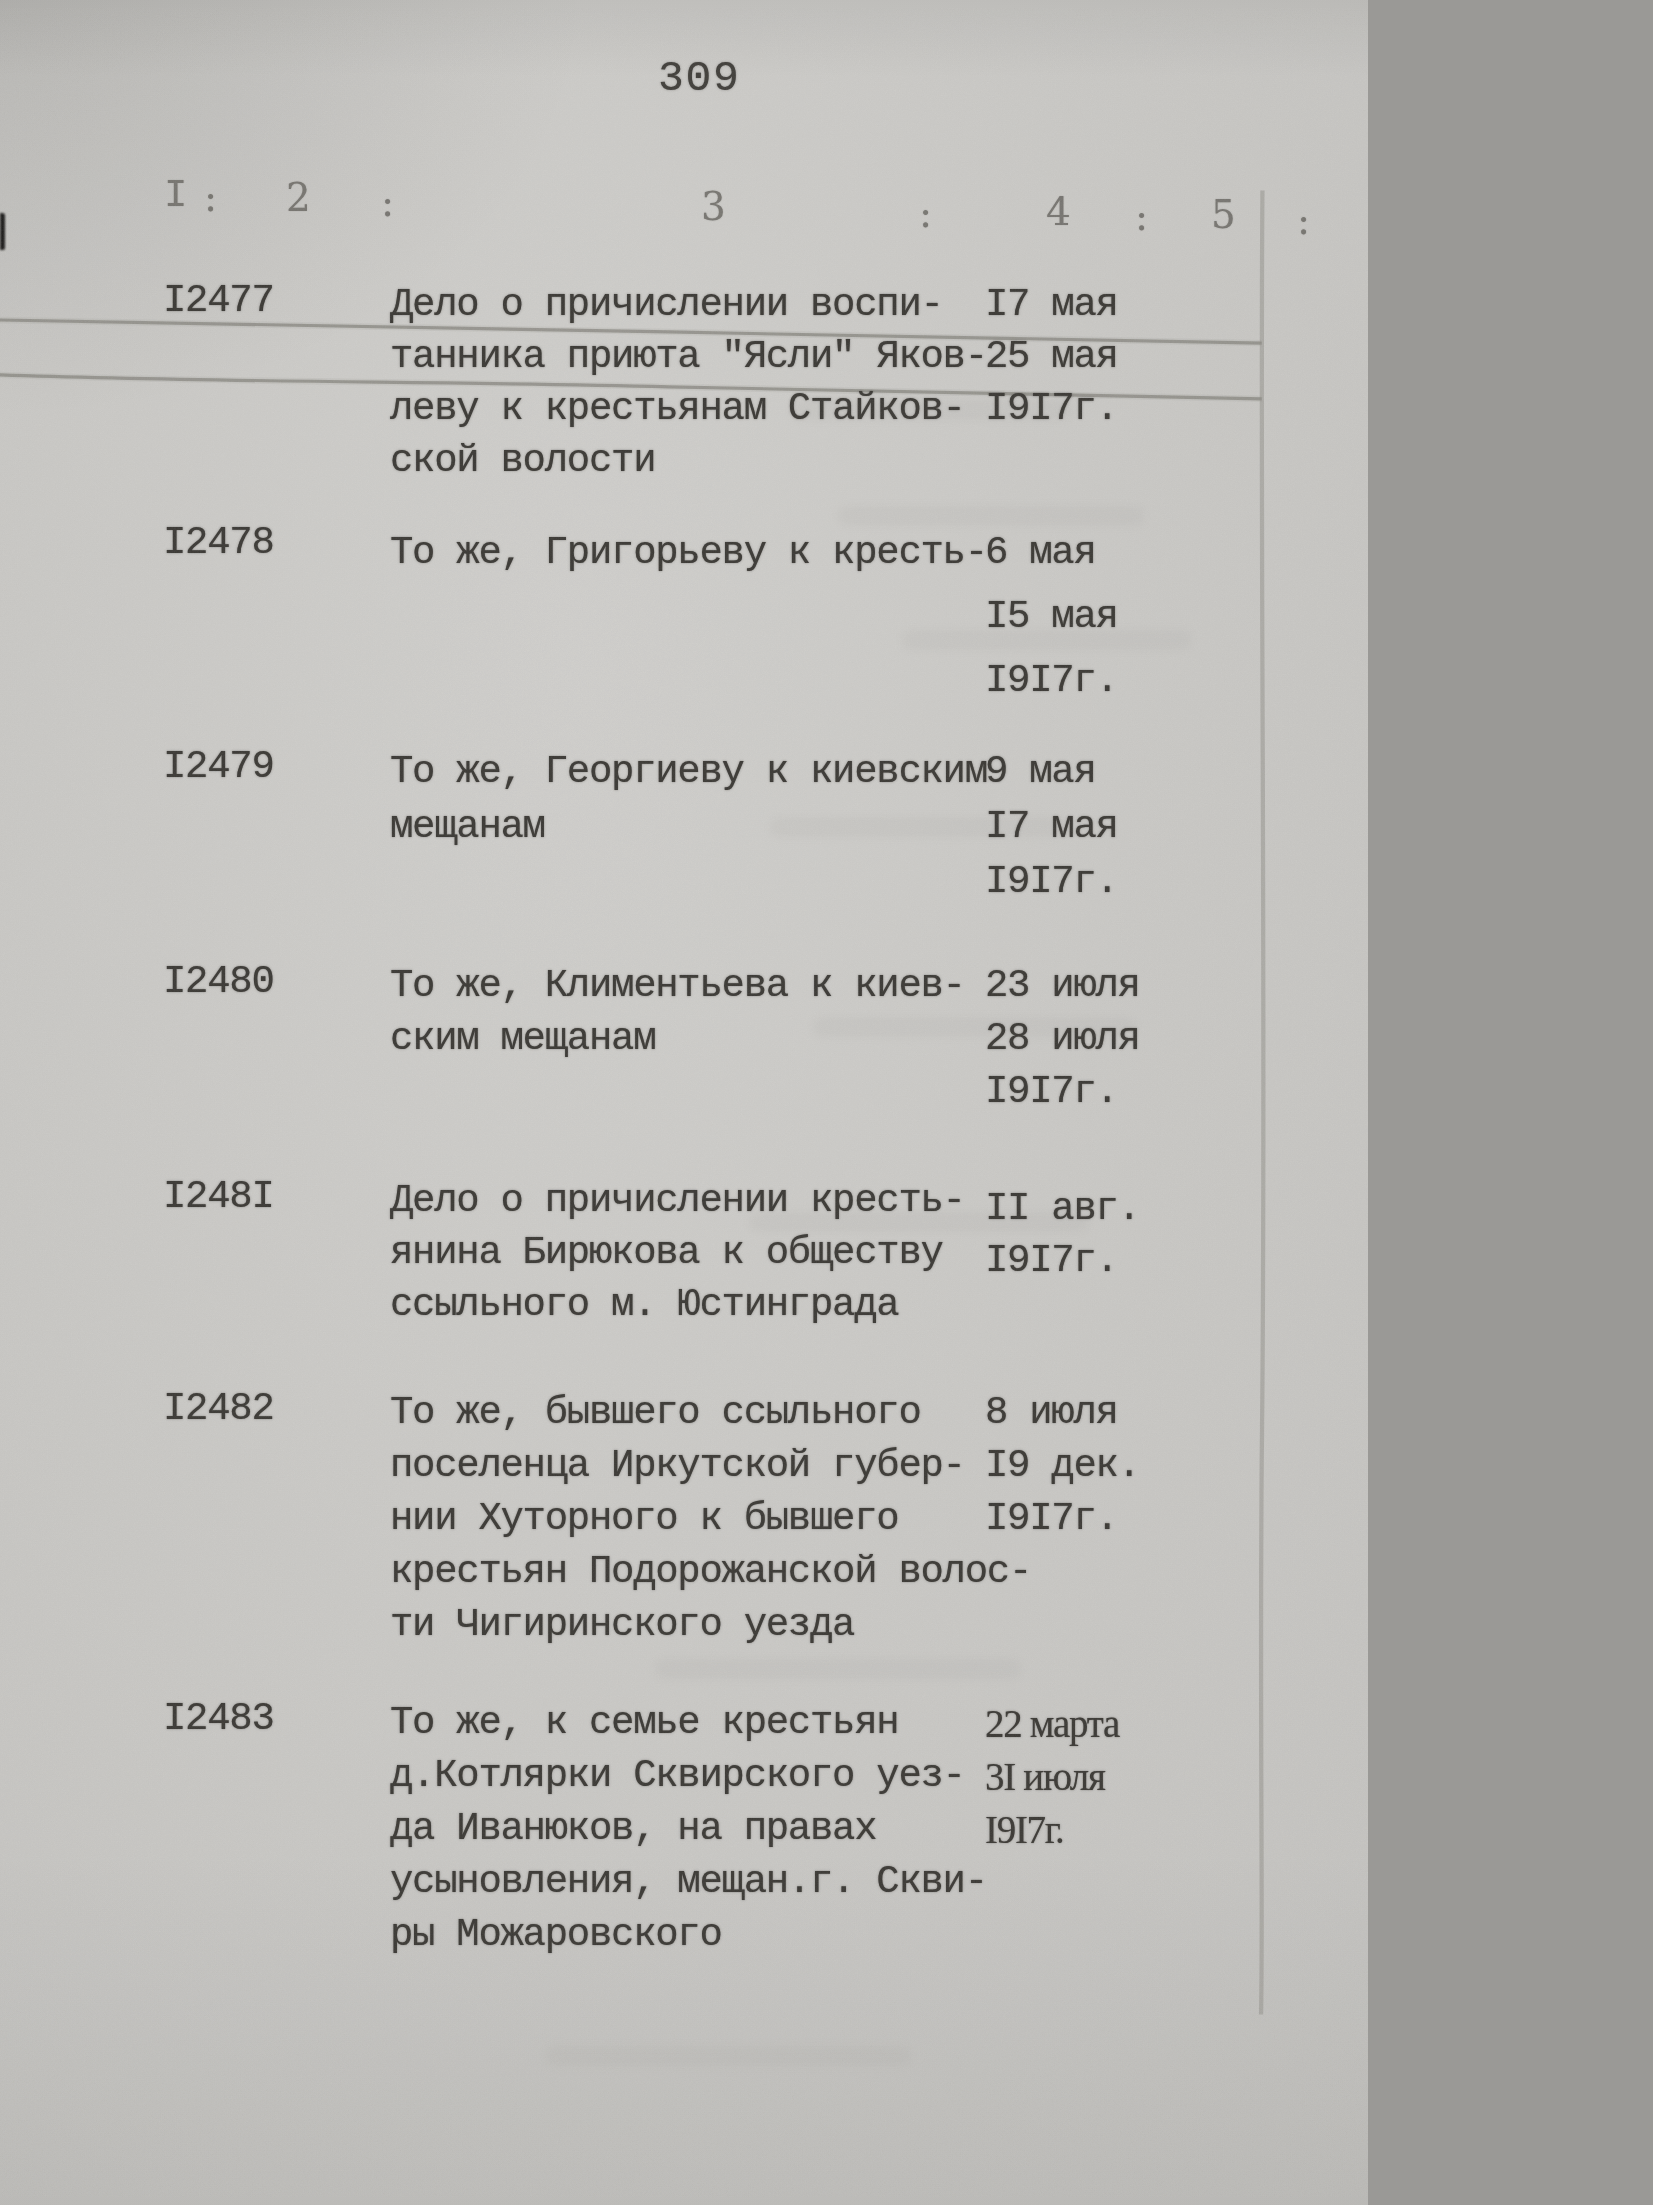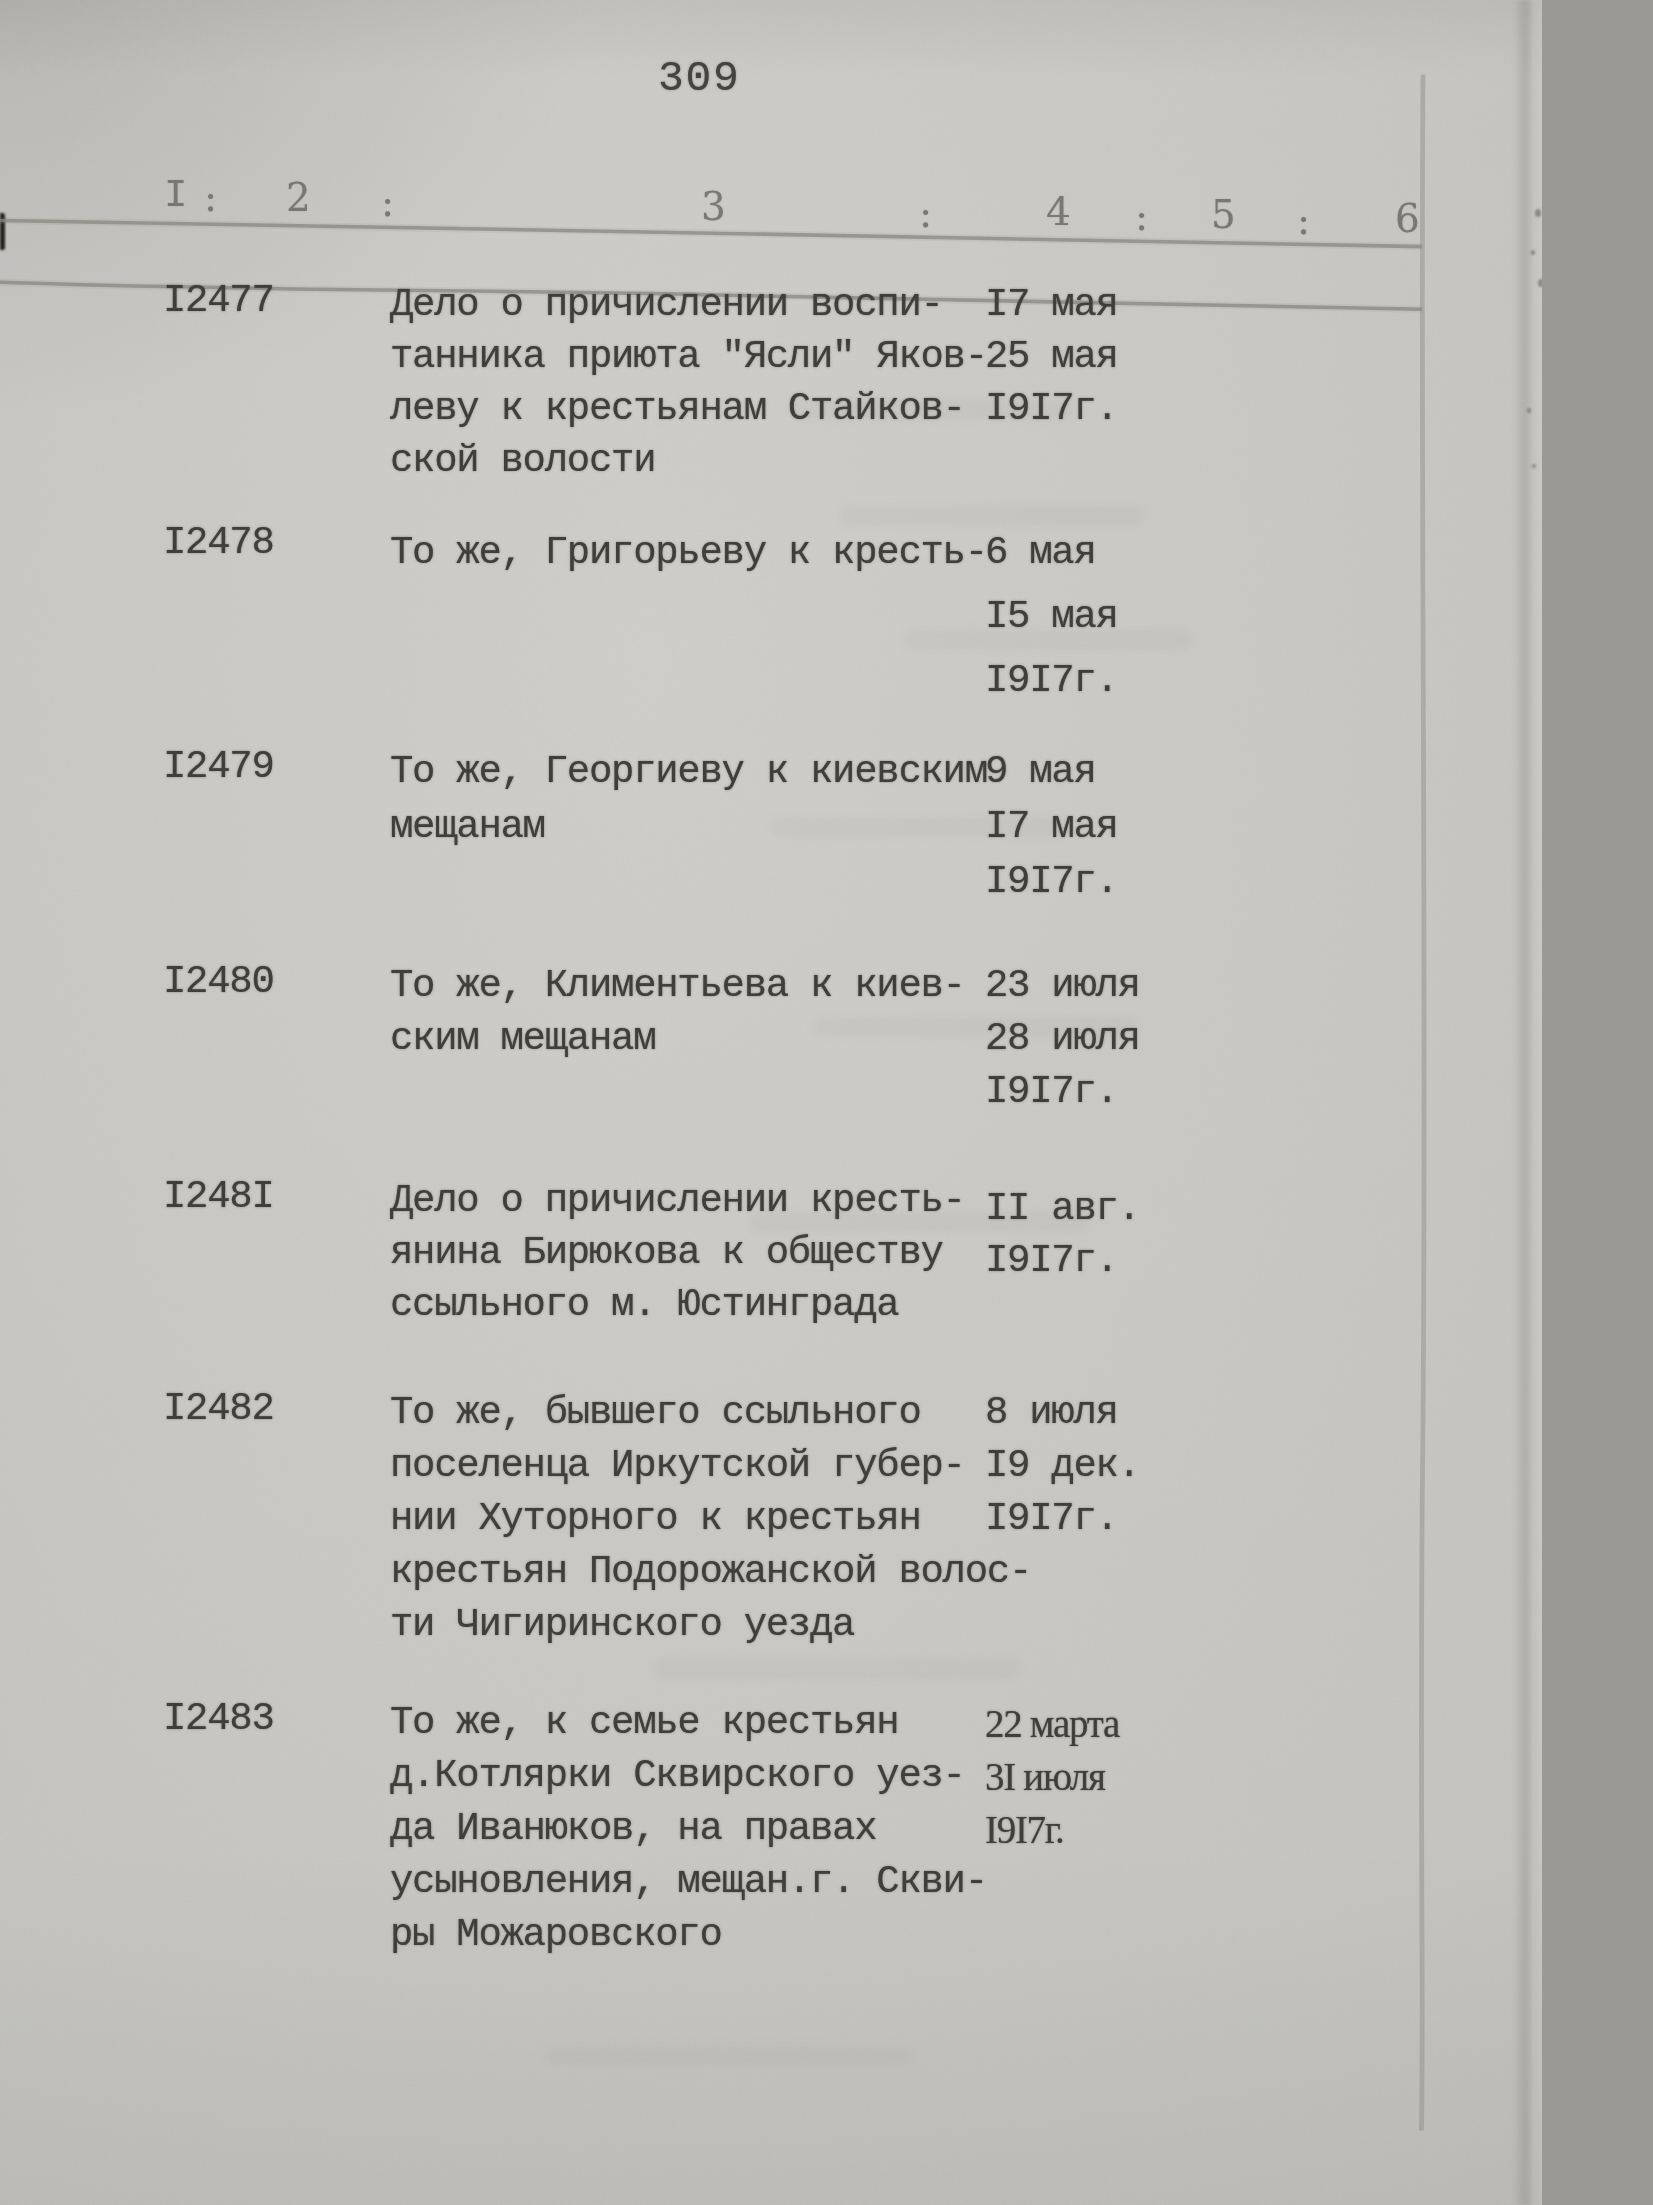--- a/index.html
+++ b/index.html
@@ -1,18 +1,18 @@
 <!DOCTYPE html>
 <html style="font-size:13.6px"><head>
 <meta charset="utf-8">
 <style>
   html,body{margin:0;padding:0;background:#9a9996;}
   .page{
     position:relative;
-    width:1542px;height:2205px;
+    width:1368px;height:2205px;
     overflow:hidden;
     background:
       radial-gradient(ellipse at 42% 30%, #cfcecb 0%, #c9c8c5 48%, #c3c2bf 100%);
     font-family:"Liberation Mono","DejaVu Sans Mono",monospace;
   }
   
   .shade-topleft{position:absolute;left:0;top:0;width:596px;height:425px;
     background:radial-gradient(ellipse at 0% 0%, rgba(40,40,38,.10), rgba(40,40,38,0) 70%);pointer-events:none;}
   .shade-bottom{position:absolute;left:0;bottom:0;width:100%;height:357px;
     background:linear-gradient(0deg, rgba(60,60,56,.07), rgba(60,60,56,0));pointer-events:none;}
@@ -176,21 +176,21 @@
         <div>II авг.</div>
         <div>I9I7г.</div>
       </div>
   </div>
 
   <div class="entry" style="top:1387px;">
     <div class="entry-id">I2482</div>
     <div class="entry-desc" style="line-height:53px;">
         <div>То же, бывшего ссыльного</div>
         <div>поселенца Иркутской губер-</div>
-        <div>нии Хуторного к крестьян</div>
+        <div>нии Хуторного к бывшего</div>
         <div>крестьян Подорожанской волос-</div>
         <div>ти Чигиринского уезда</div>
       </div>
     <div class="entry-dates" style="line-height:53px;font-family:Liberation Mono, monospace;">
         <div>8 июля</div>
         <div>I9 дек.</div>
         <div>I9I7г.</div>
       </div>
   </div>
 

